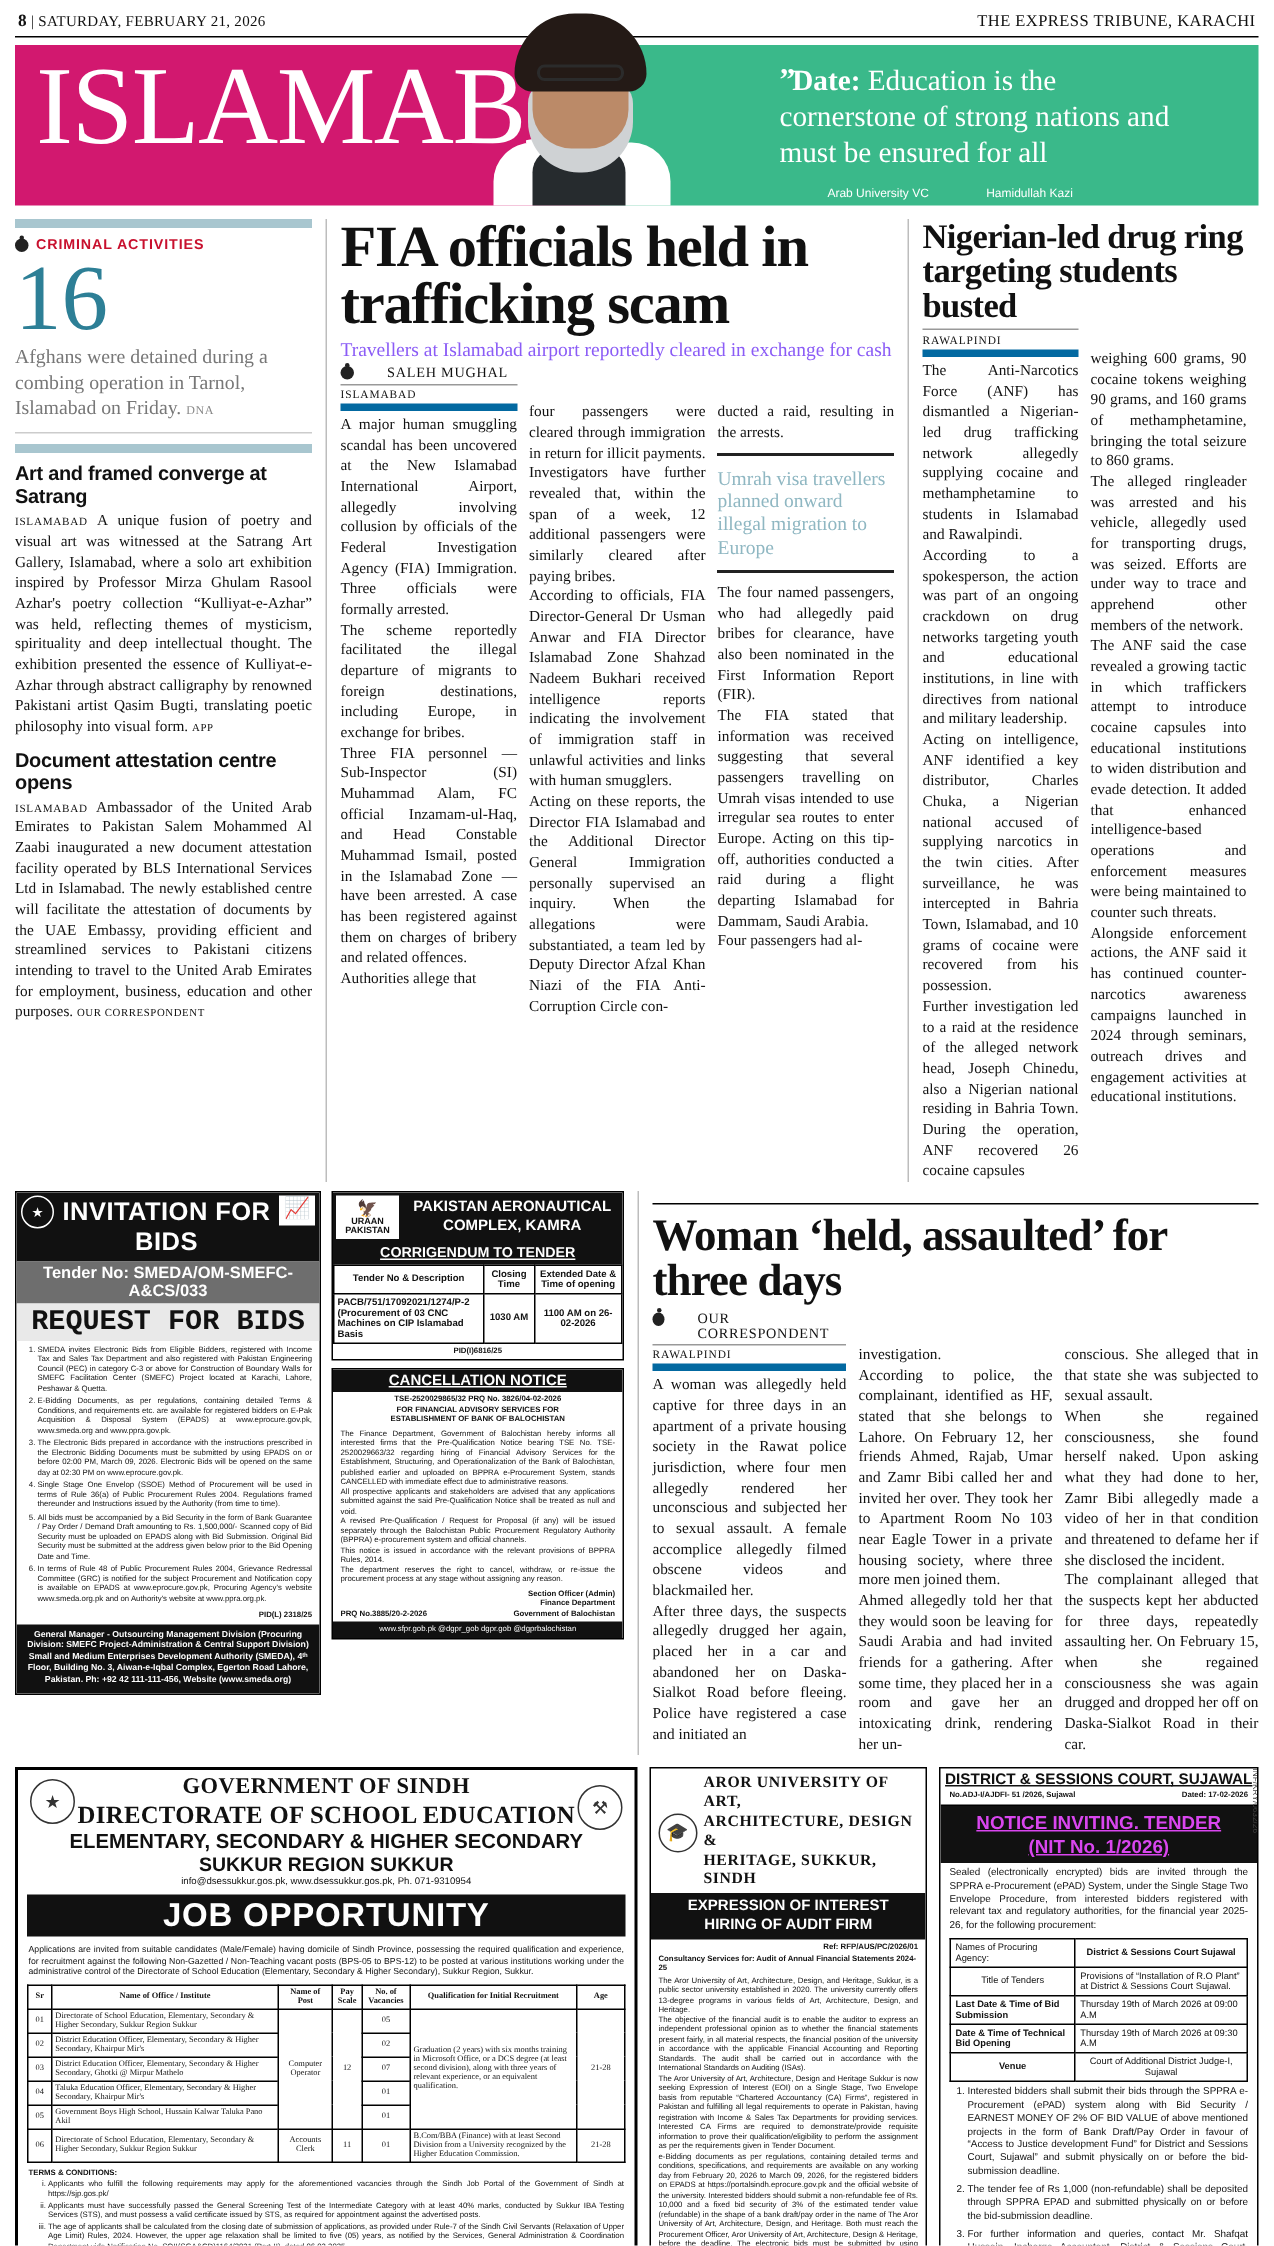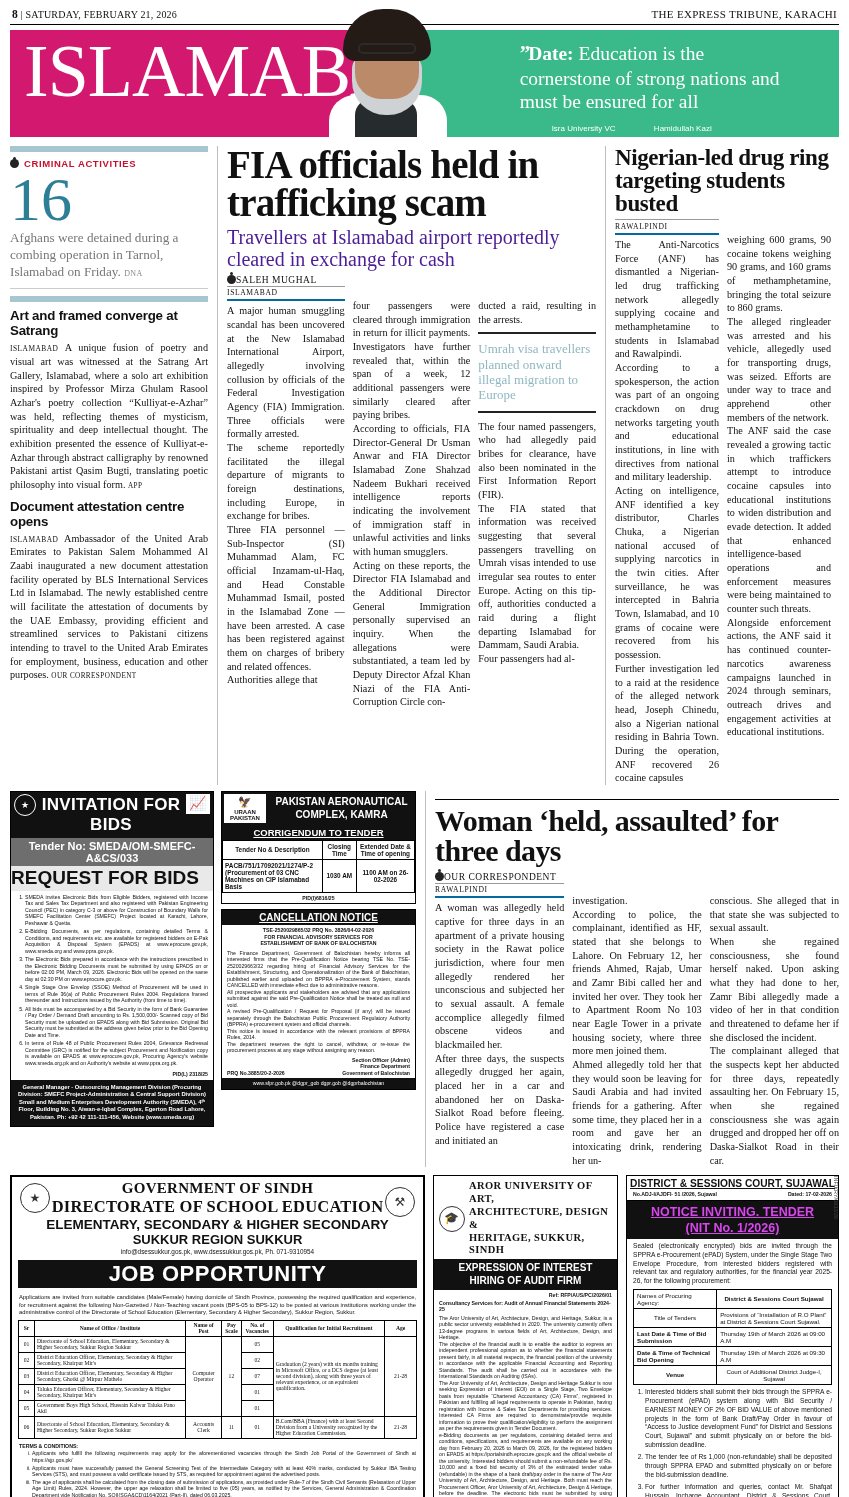--- a/index.html
+++ b/index.html
@@ -69,25 +69,25 @@
   .hr-light { border-top:1px solid #ccc; margin:8px 0 7px; }
 
   .brief-head { font-family:"Liberation Sans", sans-serif; font-weight:bold;
                 font-size:13.3px; margin:1px 0 3px; letter-spacing:-.2px; }
   .body-text { font-size:10.2px; line-height:1.34; text-align:justify; }
   .body-text .dateline { font-size:7.4px; letter-spacing:.5px; text-transform:uppercase; }
   .body-text .credit { font-size:7.2px; letter-spacing:.4px; }
 
   
   h1.headline { font-size:39px; line-height:.97; letter-spacing:-.8px; margin-bottom:4px; }
-  .deck { font-size:20px; line-height:1.13; color:#4c1d95; margin-bottom:2px; }
-  .byline { display:flex; align-items:flex-start; gap:0; font-size:9.5px;
+  .deck { font-size:13px; line-height:1.13; color:#8b5cf6; margin-bottom:2px; }
+  .byline { display:flex; align-items:flex-start; gap:22px; font-size:9.5px;
             font-family:"Liberation Serif",serif; letter-spacing:.5px;
             border-bottom:1px solid #999; padding-bottom:1.5px; }
-  .byline-place { font-size:7.6px; letter-spacing:.6px; border-bottom:2px solid #0369a1;
+  .byline-place { font-size:7.6px; letter-spacing:.6px; border-bottom:5px solid #0369a1;
                   padding:1px 0 2px; margin-bottom:3px; }
 
   .cols3 { display:flex; gap:8px; margin-top:4px; }
   .cols3 > div { flex:1; }
   .cols2 { display:flex; gap:8px; margin-top:4px; }
   .cols2 > div { flex:1; }
 
   .pullquote { color:#8fb7c2; font-size:13px; line-height:1.18;
                border-top:2px solid #222; border-bottom:2px solid #222;
                padding:7px 0 8px; margin:6px 0 7px; }
@@ -106,22 +106,22 @@
   .tiny3 { font-size:6.6px; line-height:1.32; font-family:"Liberation Sans", sans-serif; }
 
   .emblem { width:22px; height:22px; border-radius:50%; border:1.2px solid currentColor;
             display:flex; align-items:center; justify-content:center; font-size:9px; }
 
   .smeda-hdr { display:flex; align-items:stretch; background:#111; color:#fff; }
   .smeda-hdr .t { flex:1; text-align:center; font-size:17px; font-weight:bold;
                   font-family:"Liberation Sans",sans-serif; padding:3px 0; letter-spacing:.3px;}
   .tender-bar { background:#6e6e6e; color:#fff; text-align:center; font-weight:bold;
                 font-size:11px; font-family:"Liberation Sans",sans-serif; padding:2px 0; }
-  .rfb { background:#e9e9e9; font-weight:bold; font-size:19px;
-         font-family:Liberation Sans, sans-serif; padding:1px 0 2px; }
+  .rfb { background:#e9e9e9; text-align:center; font-weight:bold; font-size:19px;
+         font-family:Liberation Mono, monospace; padding:1px 0 2px; }
   ol.numlist { padding-left:11px; }
   ol.numlist li { margin-bottom:2px; }
 
   .pac-hdr { background:#111; color:#fff; display:flex; align-items:center; }
   .pac-hdr .t { flex:1; text-align:center; font-weight:bold;
                 font-family:"Liberation Sans",sans-serif; font-size:10px; line-height:1.3; }
   .urdu-badge { width:42px; background:#fff; color:#111; text-align:center;
                 font-family:"Liberation Sans",sans-serif; font-size:6px; font-weight:bold;
                 padding:2px 1px; margin:2px; }
   .ttab { width:100%; border-collapse:collapse; font-family:"Liberation Sans",sans-serif;
@@ -199,21 +199,21 @@
     </div>
     <div class="mast-green">
       <div class="mast-quote">
         <div class="qline">
           <span class="qmark">”</span><span class="qname">Date:</span><span> Education is the</span>
         </div>
         <div class="qline">cornerstone of strong nations and</div>
         <div class="qline">must be ensured for all</div>
       </div>
       <div class="mast-attr">
-        <span>Isra University VC </span><b>Hamidullah Kazi</b>
+        <span>Arab University VC </span><b>Hamidullah Kazi</b>
       </div>
     </div>
   </div>
 
   <div class="topgrid">
 
     <div class="col-left">
       <div class="rule-thick"></div>
       <div class="kicker">
         <span class="dot-icon"></span>

